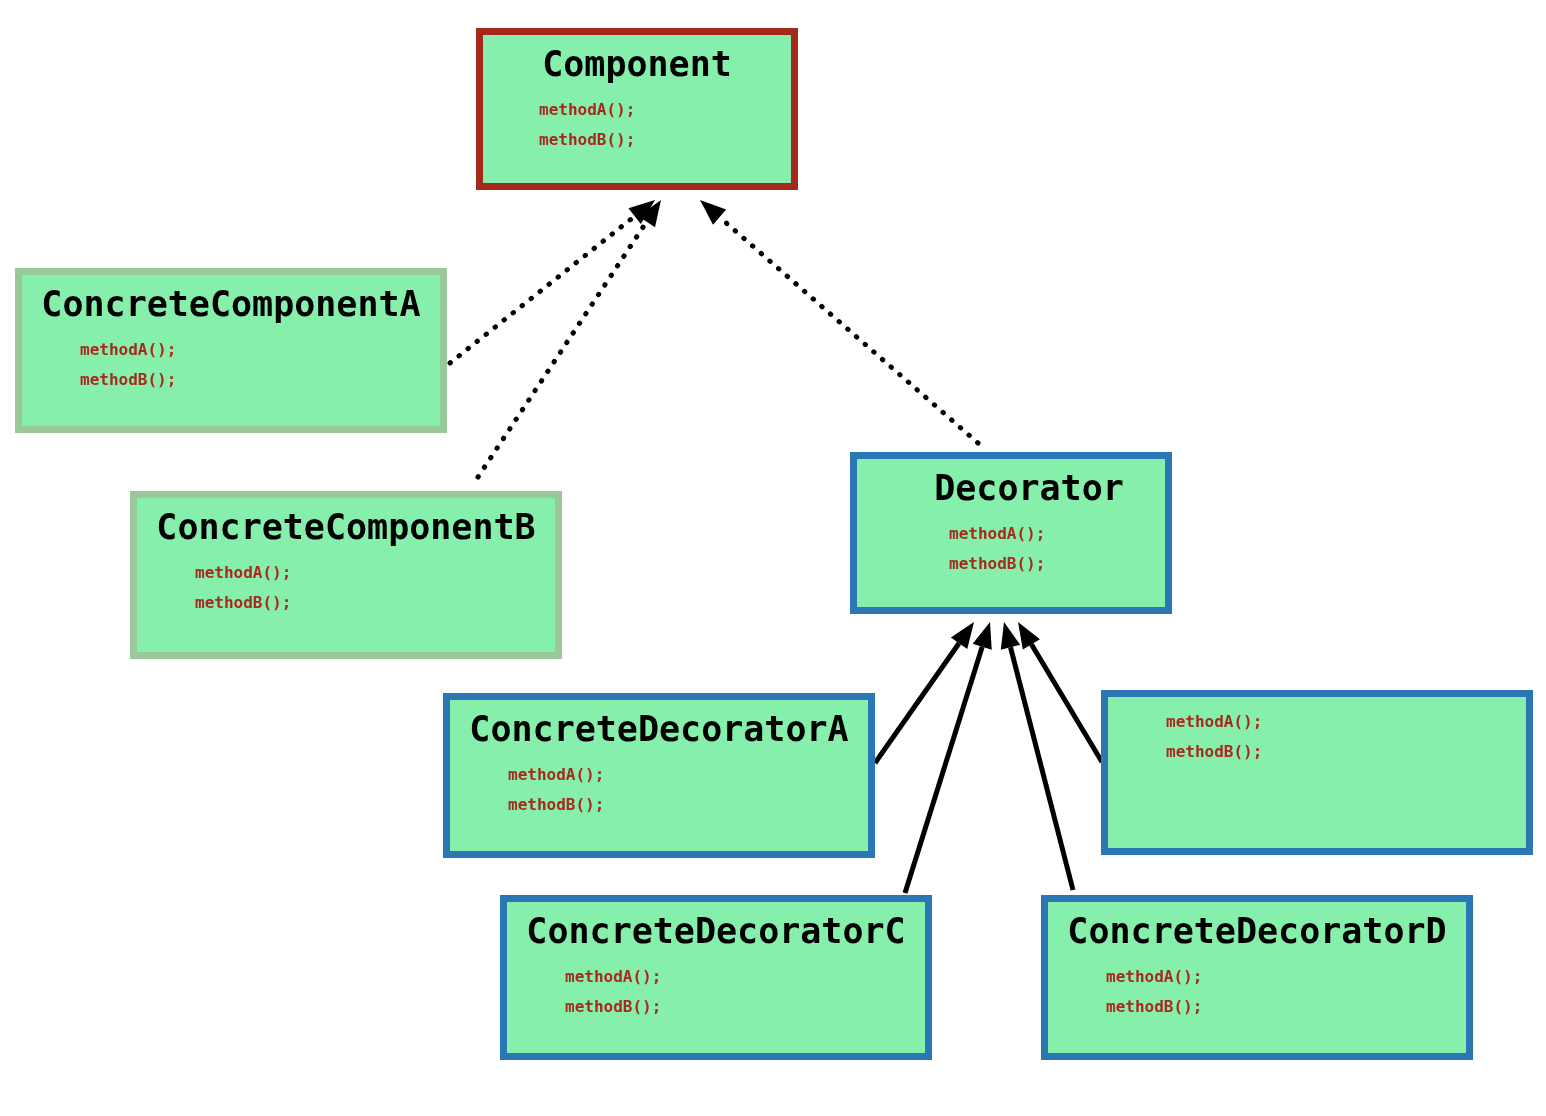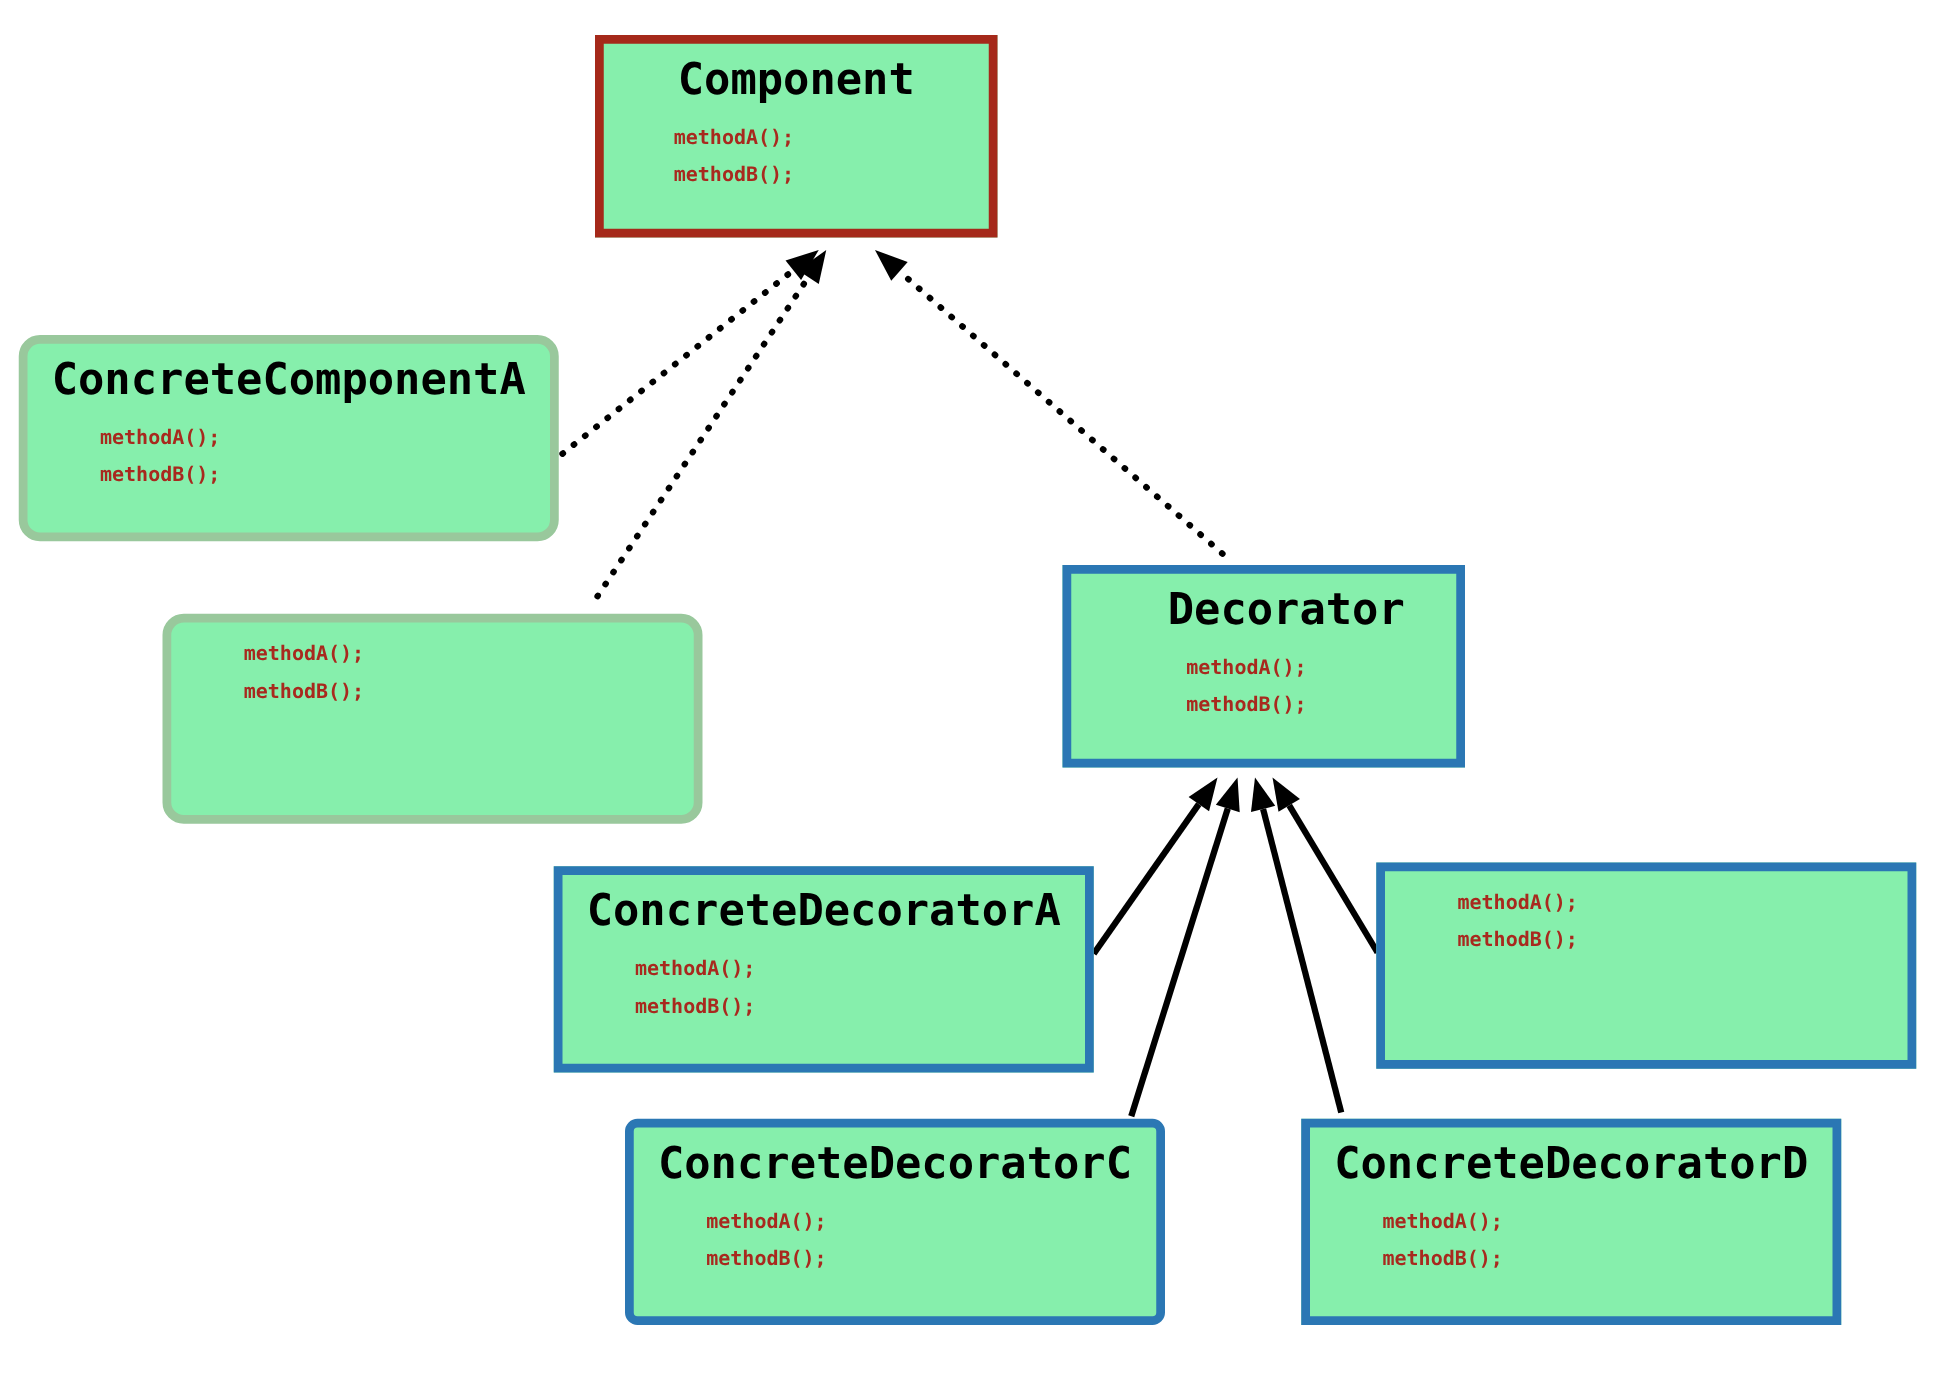--- a/index.html
+++ b/index.html
@@ -16,21 +16,21 @@
     font-family: "DejaVu Sans Mono", monospace;
   }
   .uml-box {
     position: absolute;
     box-sizing: border-box;
     background: #86efac;
     border-style: solid;
     border-width: 7px;
   }
   .uml-box.red   { border-color: #a5291a; }
-  .uml-box.green { border-color: #99c89c; border-radius: 17px; }
+  .uml-box.green { border-color: #99c89c; }
   .uml-box.blue  { border-color: #2b77b4; }
 
   .class-title {
     display: block;
     text-align: center;
     color: #000000;
     font-family: "DejaVu Sans Mono", monospace;
     font-weight: bold;
     font-size: 35px;
     line-height: 42px;
@@ -105,20 +105,21 @@
         </div>
       </div>
       <div class="uml-box green" style="left: 15px; top: 268px; width: 432px; height: 165px;">
         <span class="class-title">ConcreteComponentA</span>
         <div class="methods" style="padding-left: 58px;">
           <span class="method-line">methodA();</span>
           <span class="method-line">methodB();</span>
         </div>
       </div>
       <div class="uml-box green" style="left: 130px; top: 491px; width: 432px; height: 168px;">
+        <span class="class-title">ConcreteComponentB</span>
         <div class="methods" style="padding-left: 58px;">
           <span class="method-line">methodA();</span>
           <span class="method-line">methodB();</span>
         </div>
       </div>
       <div class="uml-box blue" style="left: 850px; top: 452px; width: 322px; height: 162px; padding-left: 36px;">
         <span class="class-title">Decorator</span>
         <div class="methods" style="padding-left: 56px;">
           <span class="method-line">methodA();</span>
           <span class="method-line">methodB();</span>
@@ -130,21 +131,21 @@
           <span class="method-line">methodA();</span>
           <span class="method-line">methodB();</span>
         </div>
       </div>
       <div class="uml-box blue" style="left: 1101px; top: 690px; width: 432px; height: 165px;">
         <div class="methods" style="padding-left: 58px;">
           <span class="method-line">methodA();</span>
           <span class="method-line">methodB();</span>
         </div>
       </div>
-      <div class="uml-box blue" style="left: 500px; top: 895px; width: 432px; height: 165px; border-radius: 10px;">
+      <div class="uml-box blue" style="left: 500px; top: 895px; width: 432px; height: 165px;">
         <span class="class-title">ConcreteDecoratorC</span>
         <div class="methods" style="padding-left: 58px;">
           <span class="method-line">methodA();</span>
           <span class="method-line">methodB();</span>
         </div>
       </div>
       <div class="uml-box blue" style="left: 1041px; top: 895px; width: 432px; height: 165px;">
         <span class="class-title">ConcreteDecoratorD</span>
         <div class="methods" style="padding-left: 58px;">
           <span class="method-line">methodA();</span>

